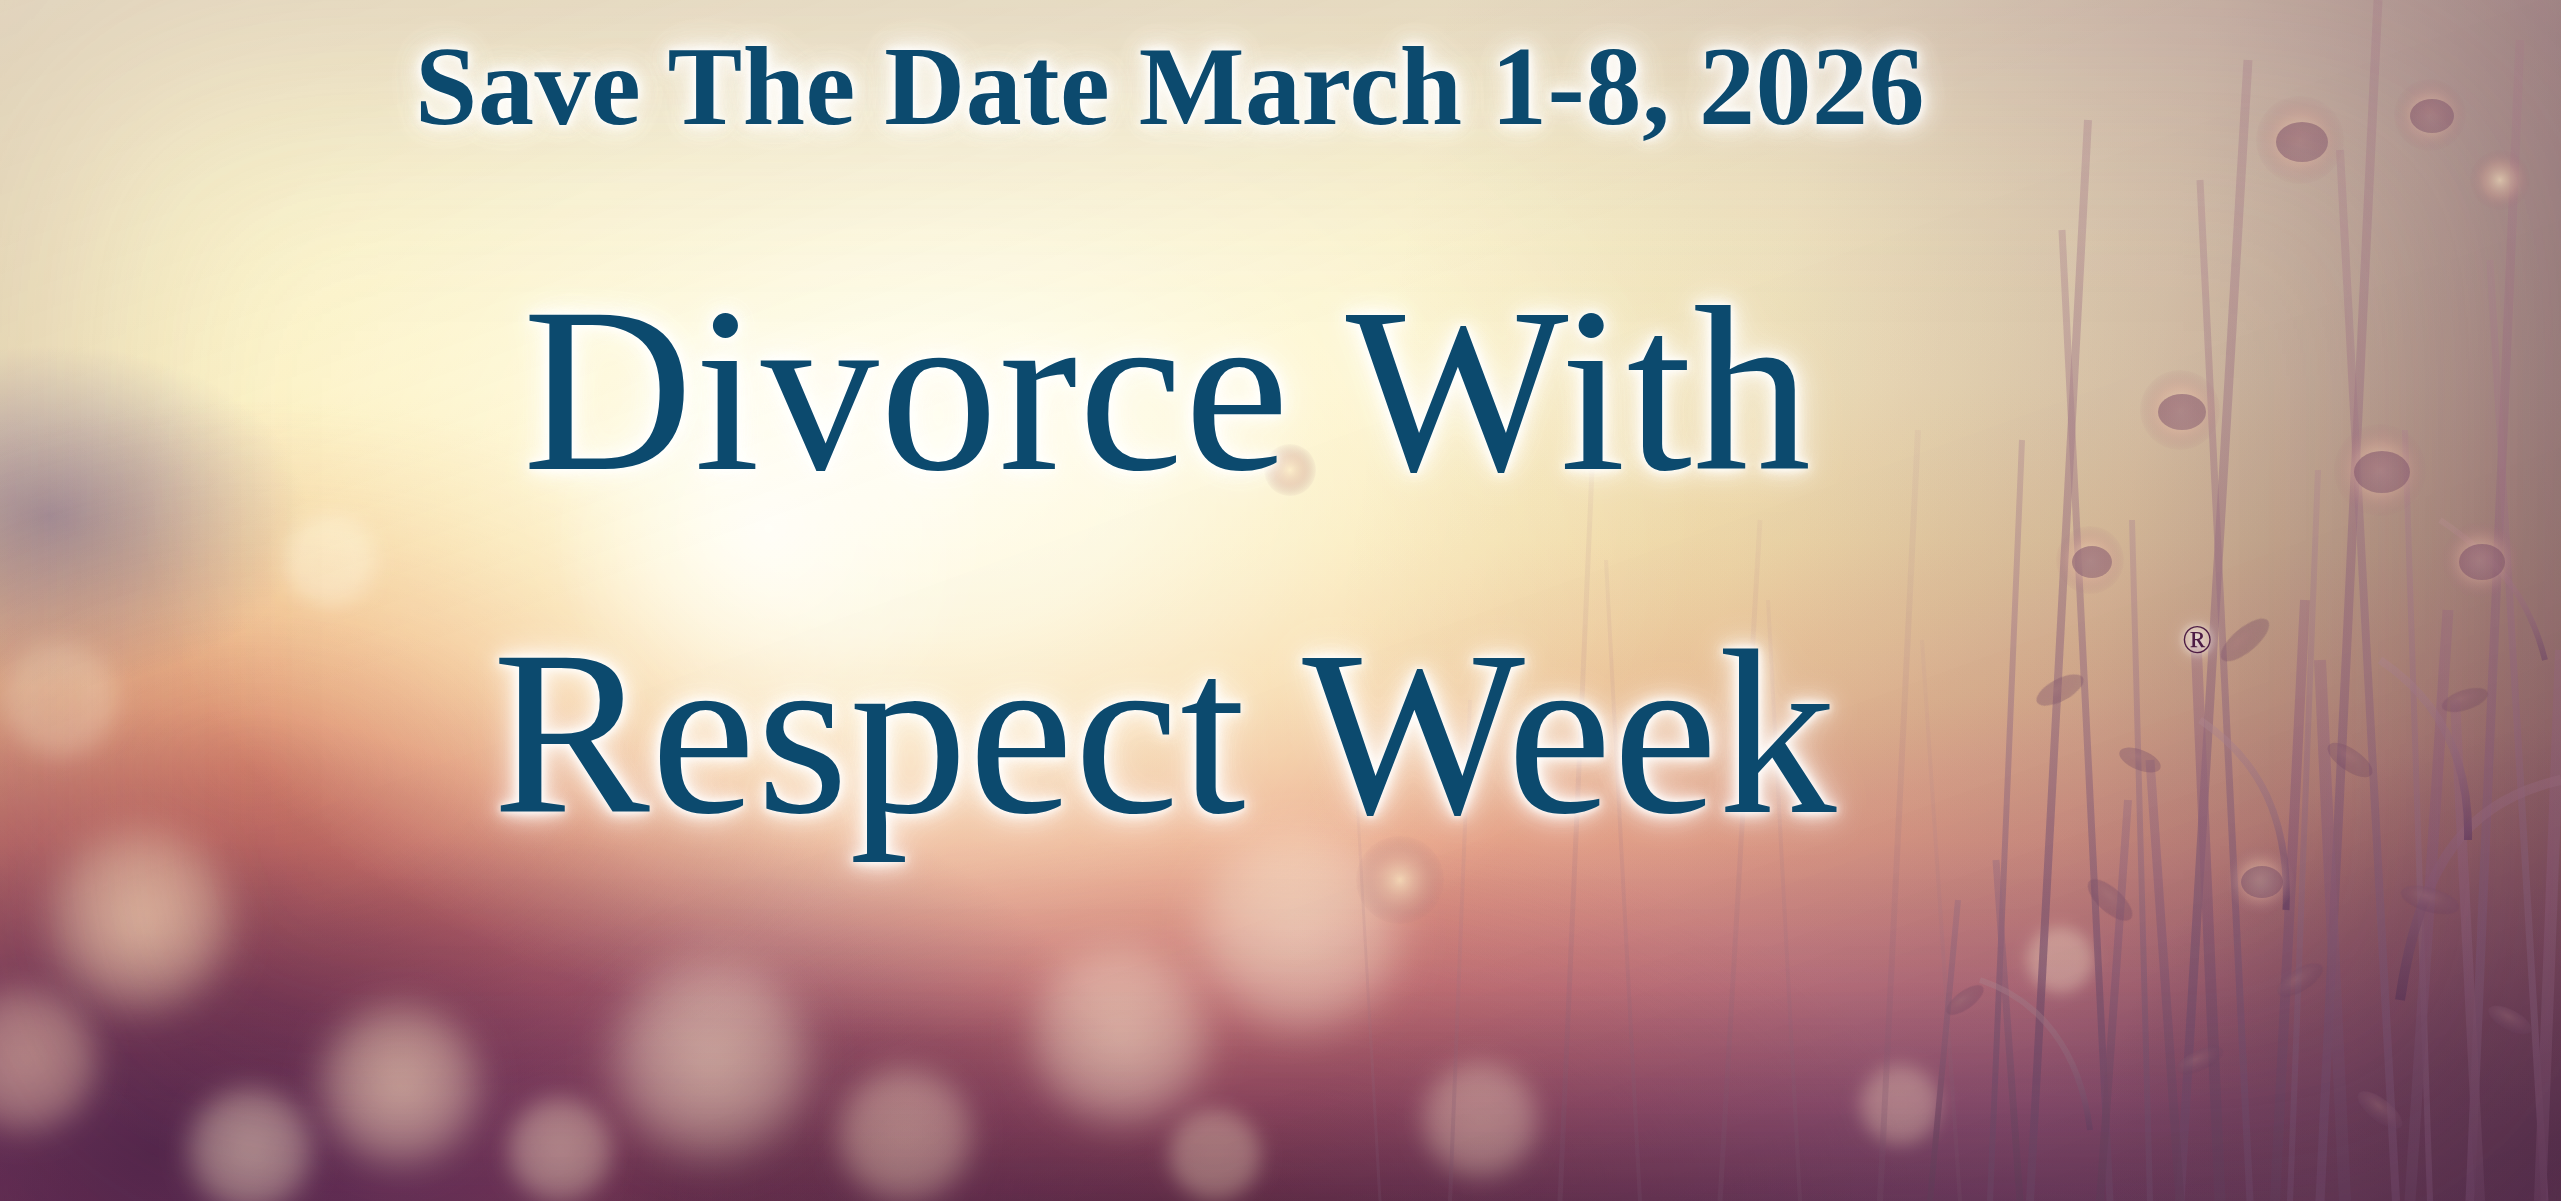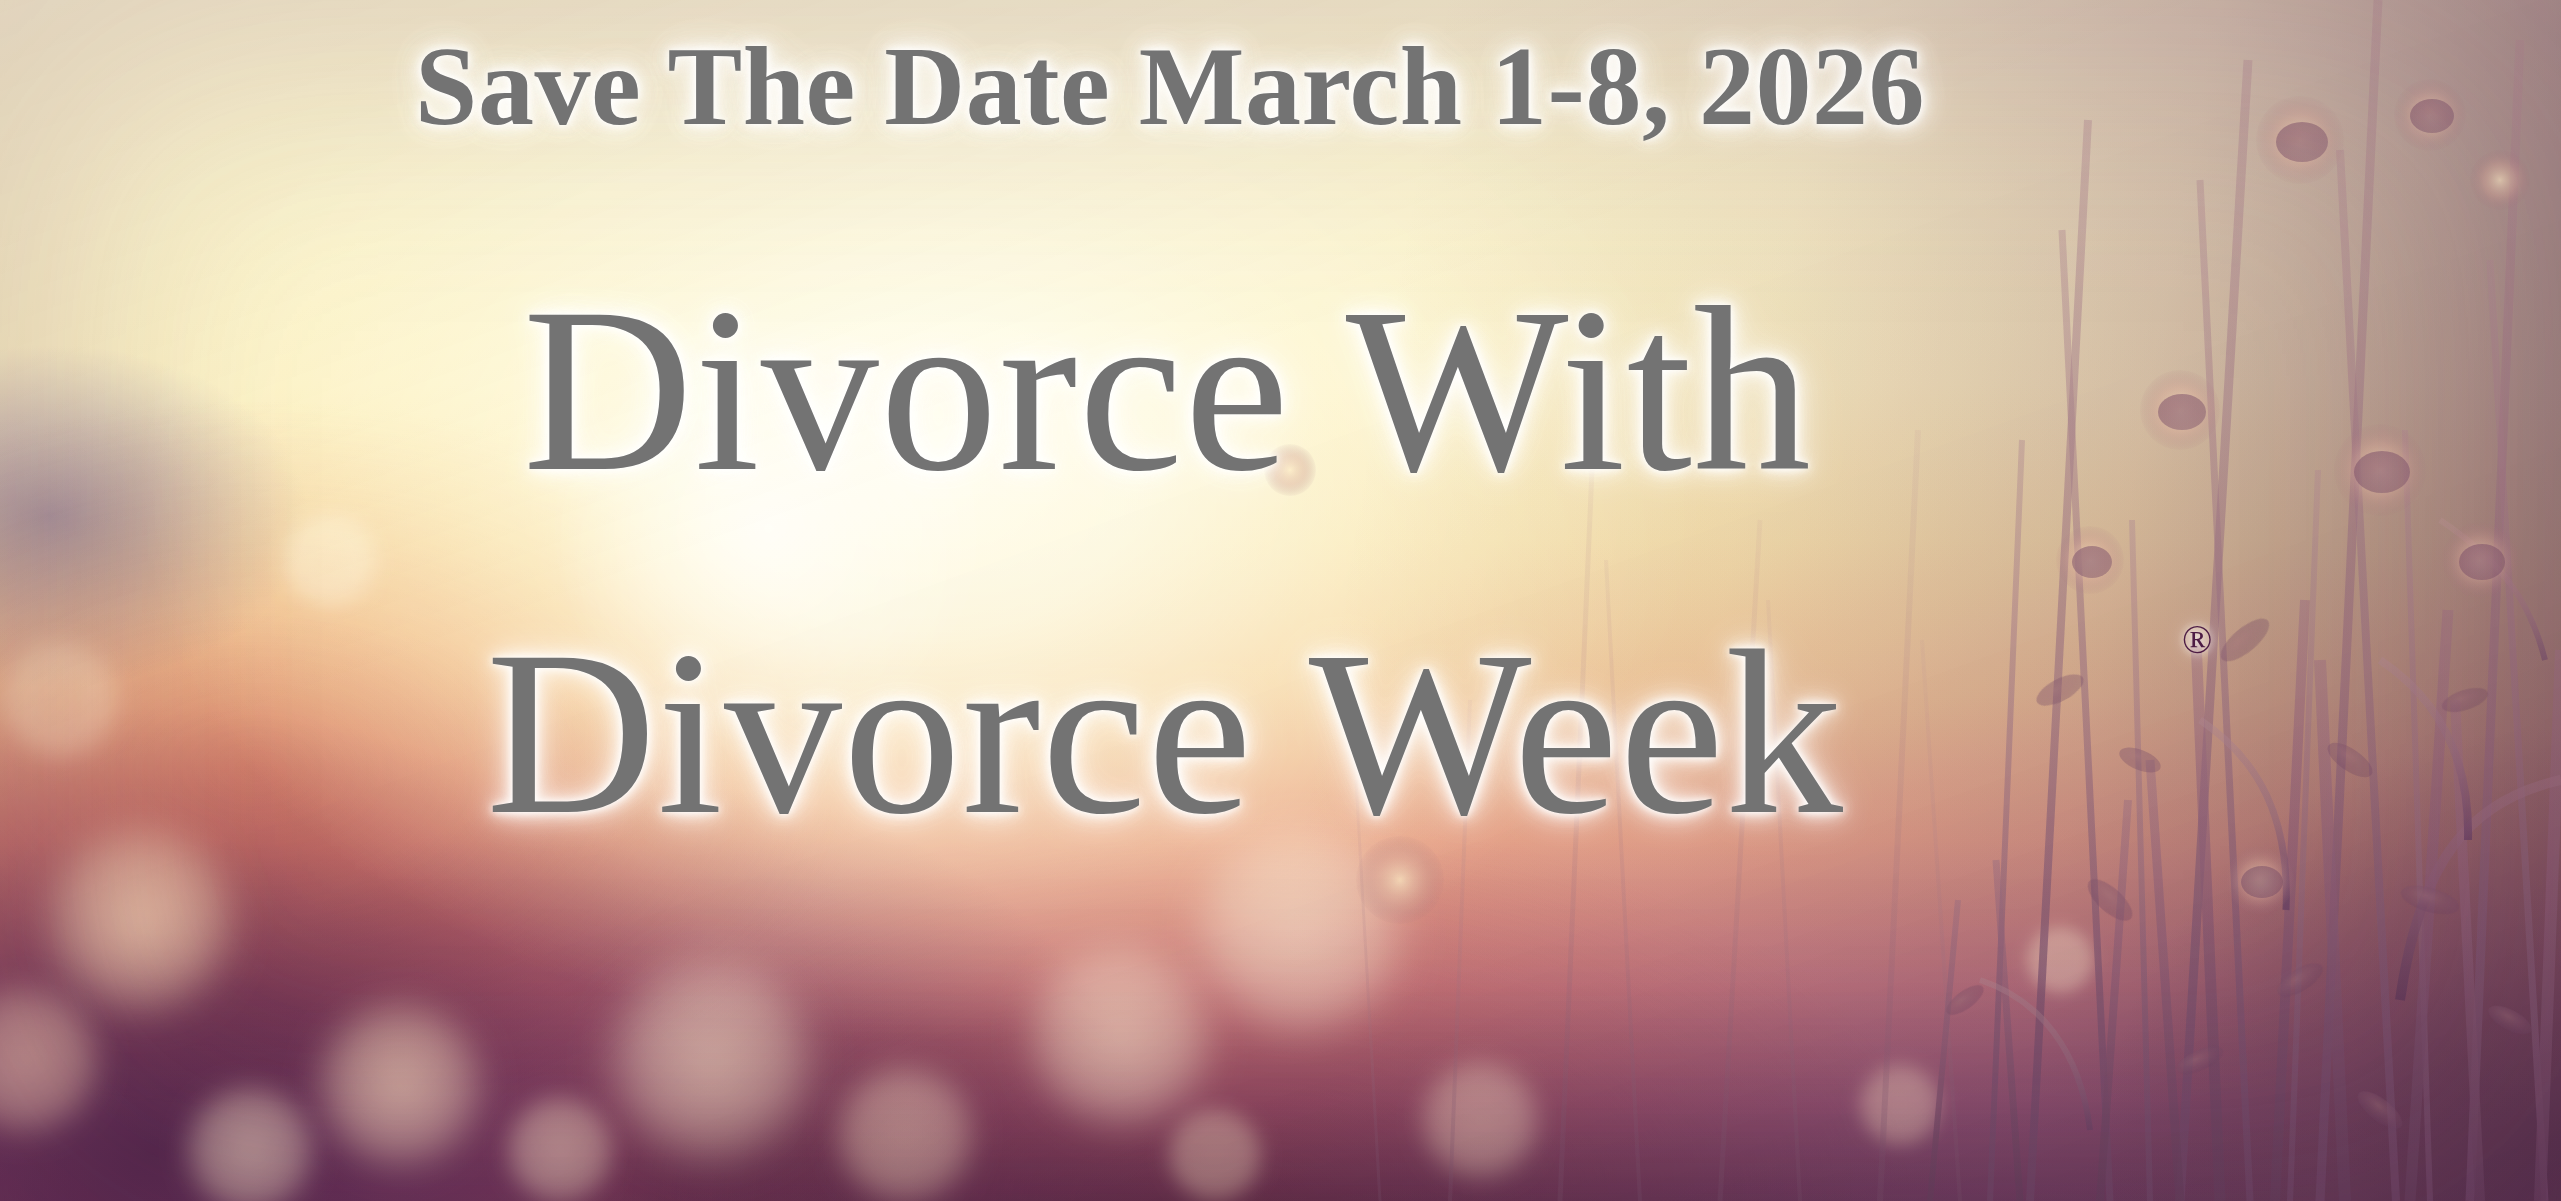--- a/index.html
+++ b/index.html
@@ -158,21 +158,21 @@
 
   
   #text-stack {
     position: absolute;
     inset: 0;
     z-index: 40;
   }
 
   .glow-text {
     position: absolute;
-    color: #737373;
+    color: #0c4a6e;
     white-space: nowrap;
     line-height: 1;
     text-shadow:
       0 0 7px rgba(255,255,255,0.98),
       0 0 14px rgba(255,255,255,0.95),
       0 0 22px rgba(255,255,255,0.85),
       0 0 34px rgba(255,255,255,0.62),
       0 0 50px rgba(255,255,255,0.38);
   }
 
@@ -365,18 +365,18 @@
   </svg>
 
   <div class="bg-layer" id="bg-film"></div>
   <div class="bg-layer" id="bg-vignette"></div>
 
   <div id="text-stack">
     <div class="glow-text" id="headline-savedate">Save The Date March 1-8, 2026</div>
 
     <div class="glow-text" id="title-line-1">Divorce With</div>
 
-    <div class="glow-text" id="title-line-2">Divorce Week</div>
+    <div class="glow-text" id="title-line-2">Respect Week</div>
 
     <div id="registered-mark">®</div>
   </div>
 
 </div>
 
 </body></html>

